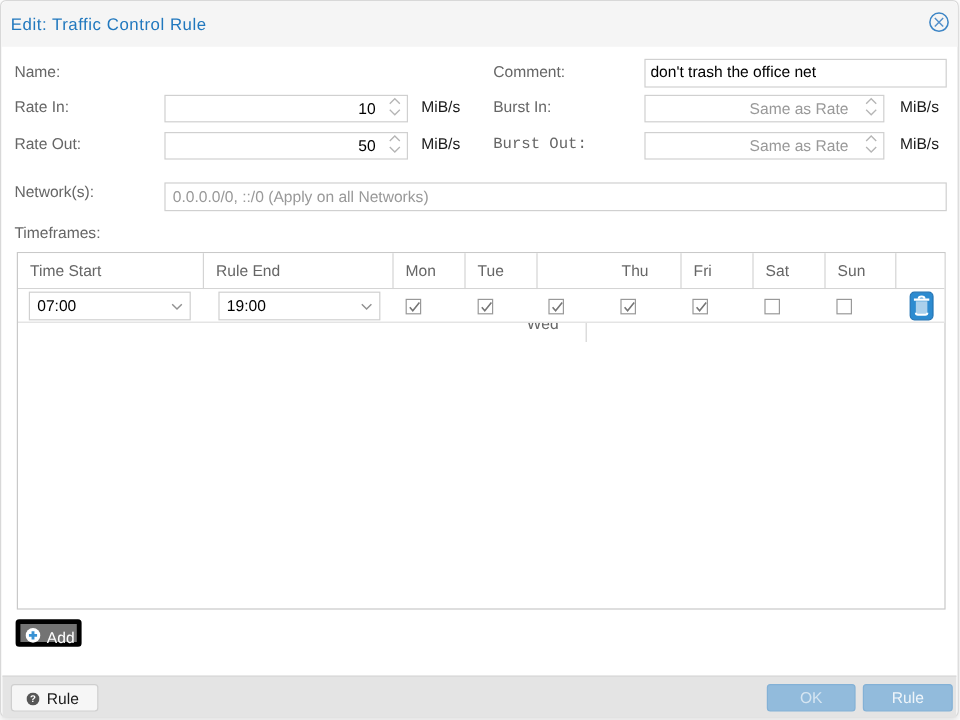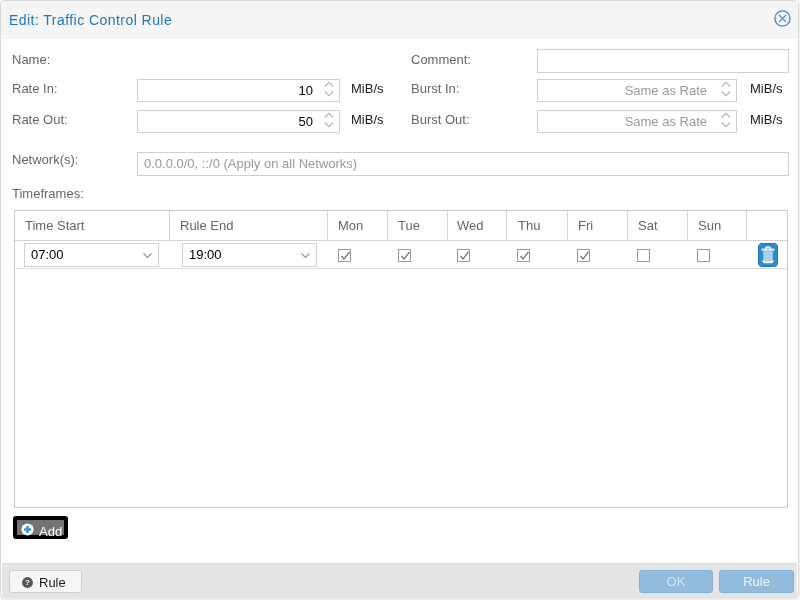--- a/index.html
+++ b/index.html
@@ -36,20 +36,21 @@
     <div id="title">Edit: Traffic Control Rule</div>
     <svg id="closet" viewBox="0 0 17 17">
       <circle cx="8.5" cy="8.5" r="7.6" fill="none" stroke="#3e86c6" stroke-width="1.3"></circle>
       <path d="M5.0 5.0 L12.0 12.0 M12.0 5.0 L5.0 12.0" stroke="#5590ca" stroke-width="1.2" fill="none"></path>
     </svg>
   </div>
 
   <div class="lbl" style="left:11px; top:51px;">Name:</div>
   <div class="lbl" style="left:410px; top:51px;">Comment:</div>
   <div class="fld" style="left:536px; top:48px; width:252px; height:24px;"></div>
+  <div class="fldtxt" style="left:541px; top:51px;">don't trash the office net</div>
 
   <div class="lbl" style="left:11px; top:80px;">Rate In:</div>
   <div class="fld" style="left:136px; top:78px; width:203px; height:23px;"></div>
   <div class="fldtxt" style="left:136px; top:82px; width:176px; text-align:right;">10</div>
   <svg class="spin" style="left:317px; top:78px;" width="22" height="21" viewBox="0 0 22 21">
     <path d="M6.8 7.5 L11 3.3 L15.2 7.5" fill="none" stroke="#b5b5b5" stroke-width="1.1"></path>
     <path d="M6.8 12.5 L11 16.7 L15.2 12.5" fill="none" stroke="#b5b5b5" stroke-width="1.1"></path>
   </svg>
   <div class="mib" style="left:350px; top:80px;">MiB/s</div>
   <div class="lbl" style="left:410px; top:80px;">Burst In:</div>
@@ -62,42 +63,42 @@
   <div class="mib" style="left:749px; top:80px;">MiB/s</div>
 
   <div class="lbl" style="left:11px; top:111px;">Rate Out:</div>
   <div class="fld" style="left:136px; top:109px; width:203px; height:23px;"></div>
   <div class="fldtxt" style="left:136px; top:113px; width:176px; text-align:right;">50</div>
   <svg class="spin" style="left:317px; top:109px;" width="22" height="21" viewBox="0 0 22 21">
     <path d="M6.8 7.5 L11 3.3 L15.2 7.5" fill="none" stroke="#b5b5b5" stroke-width="1.1"></path>
     <path d="M6.8 12.5 L11 16.7 L15.2 12.5" fill="none" stroke="#b5b5b5" stroke-width="1.1"></path>
   </svg>
   <div class="mib" style="left:350px; top:111px;">MiB/s</div>
-  <div class="lbl" style="left:410px; top:111px;">Burst Out:</div>
+  <div class="lbl" style="left:410px; top:111px;font-family:Liberation Mono, monospace;">Burst Out:</div>
   <div class="fld" style="left:536px; top:109px; width:200px; height:23px;"></div>
   <div class="fldtxt ph" style="left:536px; top:113px; width:170px; text-align:right;">Same as Rate</div>
   <svg class="spin" style="left:714px; top:109px;" width="22" height="21" viewBox="0 0 22 21">
     <path d="M6.8 7.5 L11 3.3 L15.2 7.5" fill="none" stroke="#b5b5b5" stroke-width="1.1"></path>
     <path d="M6.8 12.5 L11 16.7 L15.2 12.5" fill="none" stroke="#b5b5b5" stroke-width="1.1"></path>
   </svg>
   <div class="mib" style="left:749px; top:111px;">MiB/s</div>
 
   <div class="lbl" style="left:11px; top:151px;">Network(s):</div>
   <div class="fld" style="left:136px; top:151px; width:652px; height:24px;"></div>
   <div class="fldtxt ph" style="left:143px; top:155px;">0.0.0.0/0, ::/0 (Apply on all Networks)</div>
 
   <div class="lbl" style="left:11px; top:185px;">Timeframes:</div>
 
   <div id="grid">
     <div id="ghead">
       <div class="hcell" style="left:0; width:155px;">Time Start</div>
       <div class="hcell" style="left:155px; width:158px;">Rule End</div>
       <div class="hcell" style="left:313px; width:60px;">Mon</div>
       <div class="hcell" style="left:373px; width:60px;">Tue</div>
-      <div class="hcell" style="left:432px; width:60px;">Wed</div>
+      <div class="hcell" style="left:414px; width:60px;margin-top:44px;">Wed</div>
       <div class="hcell" style="left:493px; width:60px;">Thu</div>
       <div class="hcell" style="left:553px; width:60px;">Fri</div>
       <div class="hcell" style="left:613px; width:60px;">Sat</div>
       <div class="hcell" style="left:673px; width:59px;">Sun</div>
       <div class="hcell" style="left:732px; width:41px; border-right:none;"></div>
     </div>
     <div id="grow">
       <div class="combo" style="left:9px; width:135px;">07:00
         <svg style="position:absolute; right:5px; top:8px;" width="11" height="8" viewBox="0 0 11 8">
             <path d="M1.5 1.5 L5.5 5.5 L9.5 1.5" fill="none" stroke="#919191" stroke-width="1.2"></path>

